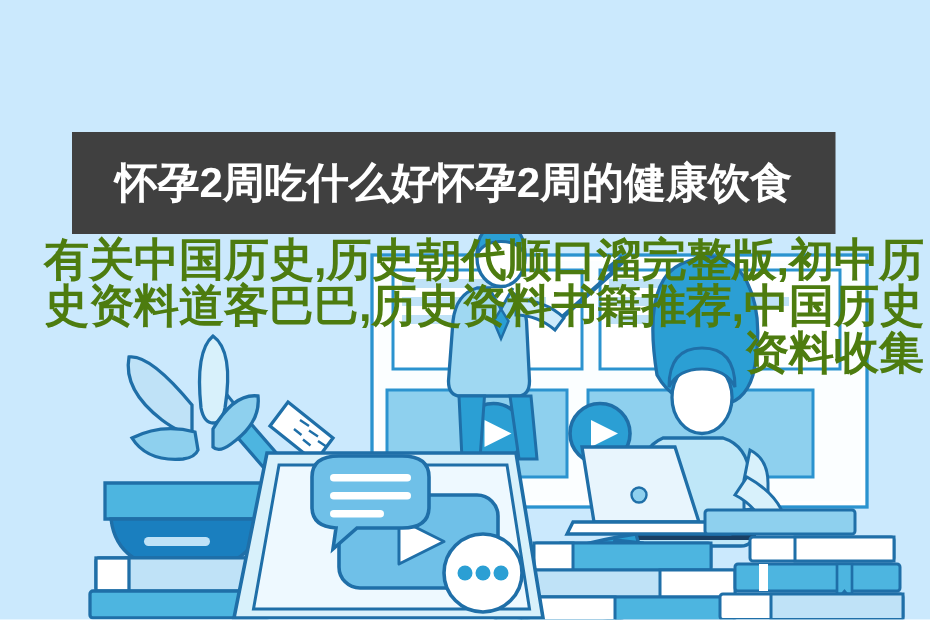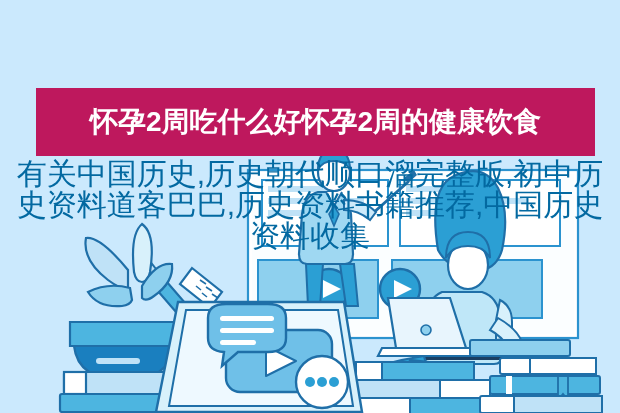--- a/index.html
+++ b/index.html
@@ -21,49 +21,49 @@
     position: absolute;
     left: 0;
     top: 0;
     width: 620px;
     height: 413px;
   }
 
   
   #title-banner {
     position: absolute;
-    left: 36px;
+    left: 48px;
     top: 88px;
-    width: 559px;
+    width: 509px;
     height: 68px;
-    background: #be185d;
+    background: #404040;
     display: flex;
     align-items: center;
     justify-content: center;
     box-sizing: border-box;
   }
   #title-banner .title-text {
     color: #ffffff;
     font-size: 28px;
     font-weight: bold;
     letter-spacing: 0px;
     white-space: nowrap;
     line-height: 1;
   }
 
   
   #caption {
     position: absolute;
     left: 0;
     top: 158px;
     width: 620px;
-    text-align: center;
-    color: #0369a1;
+    text-align: right;
+    color: #4d7c0f;
     font-size: 30px;
-    font-weight: normal;
+    font-weight: bold;
     line-height: 31px;
     letter-spacing: 0px;
     word-break: break-all;
     padding: 0 4px;
     box-sizing: border-box;
   }
 </style>
 </head>
 <body>
 

